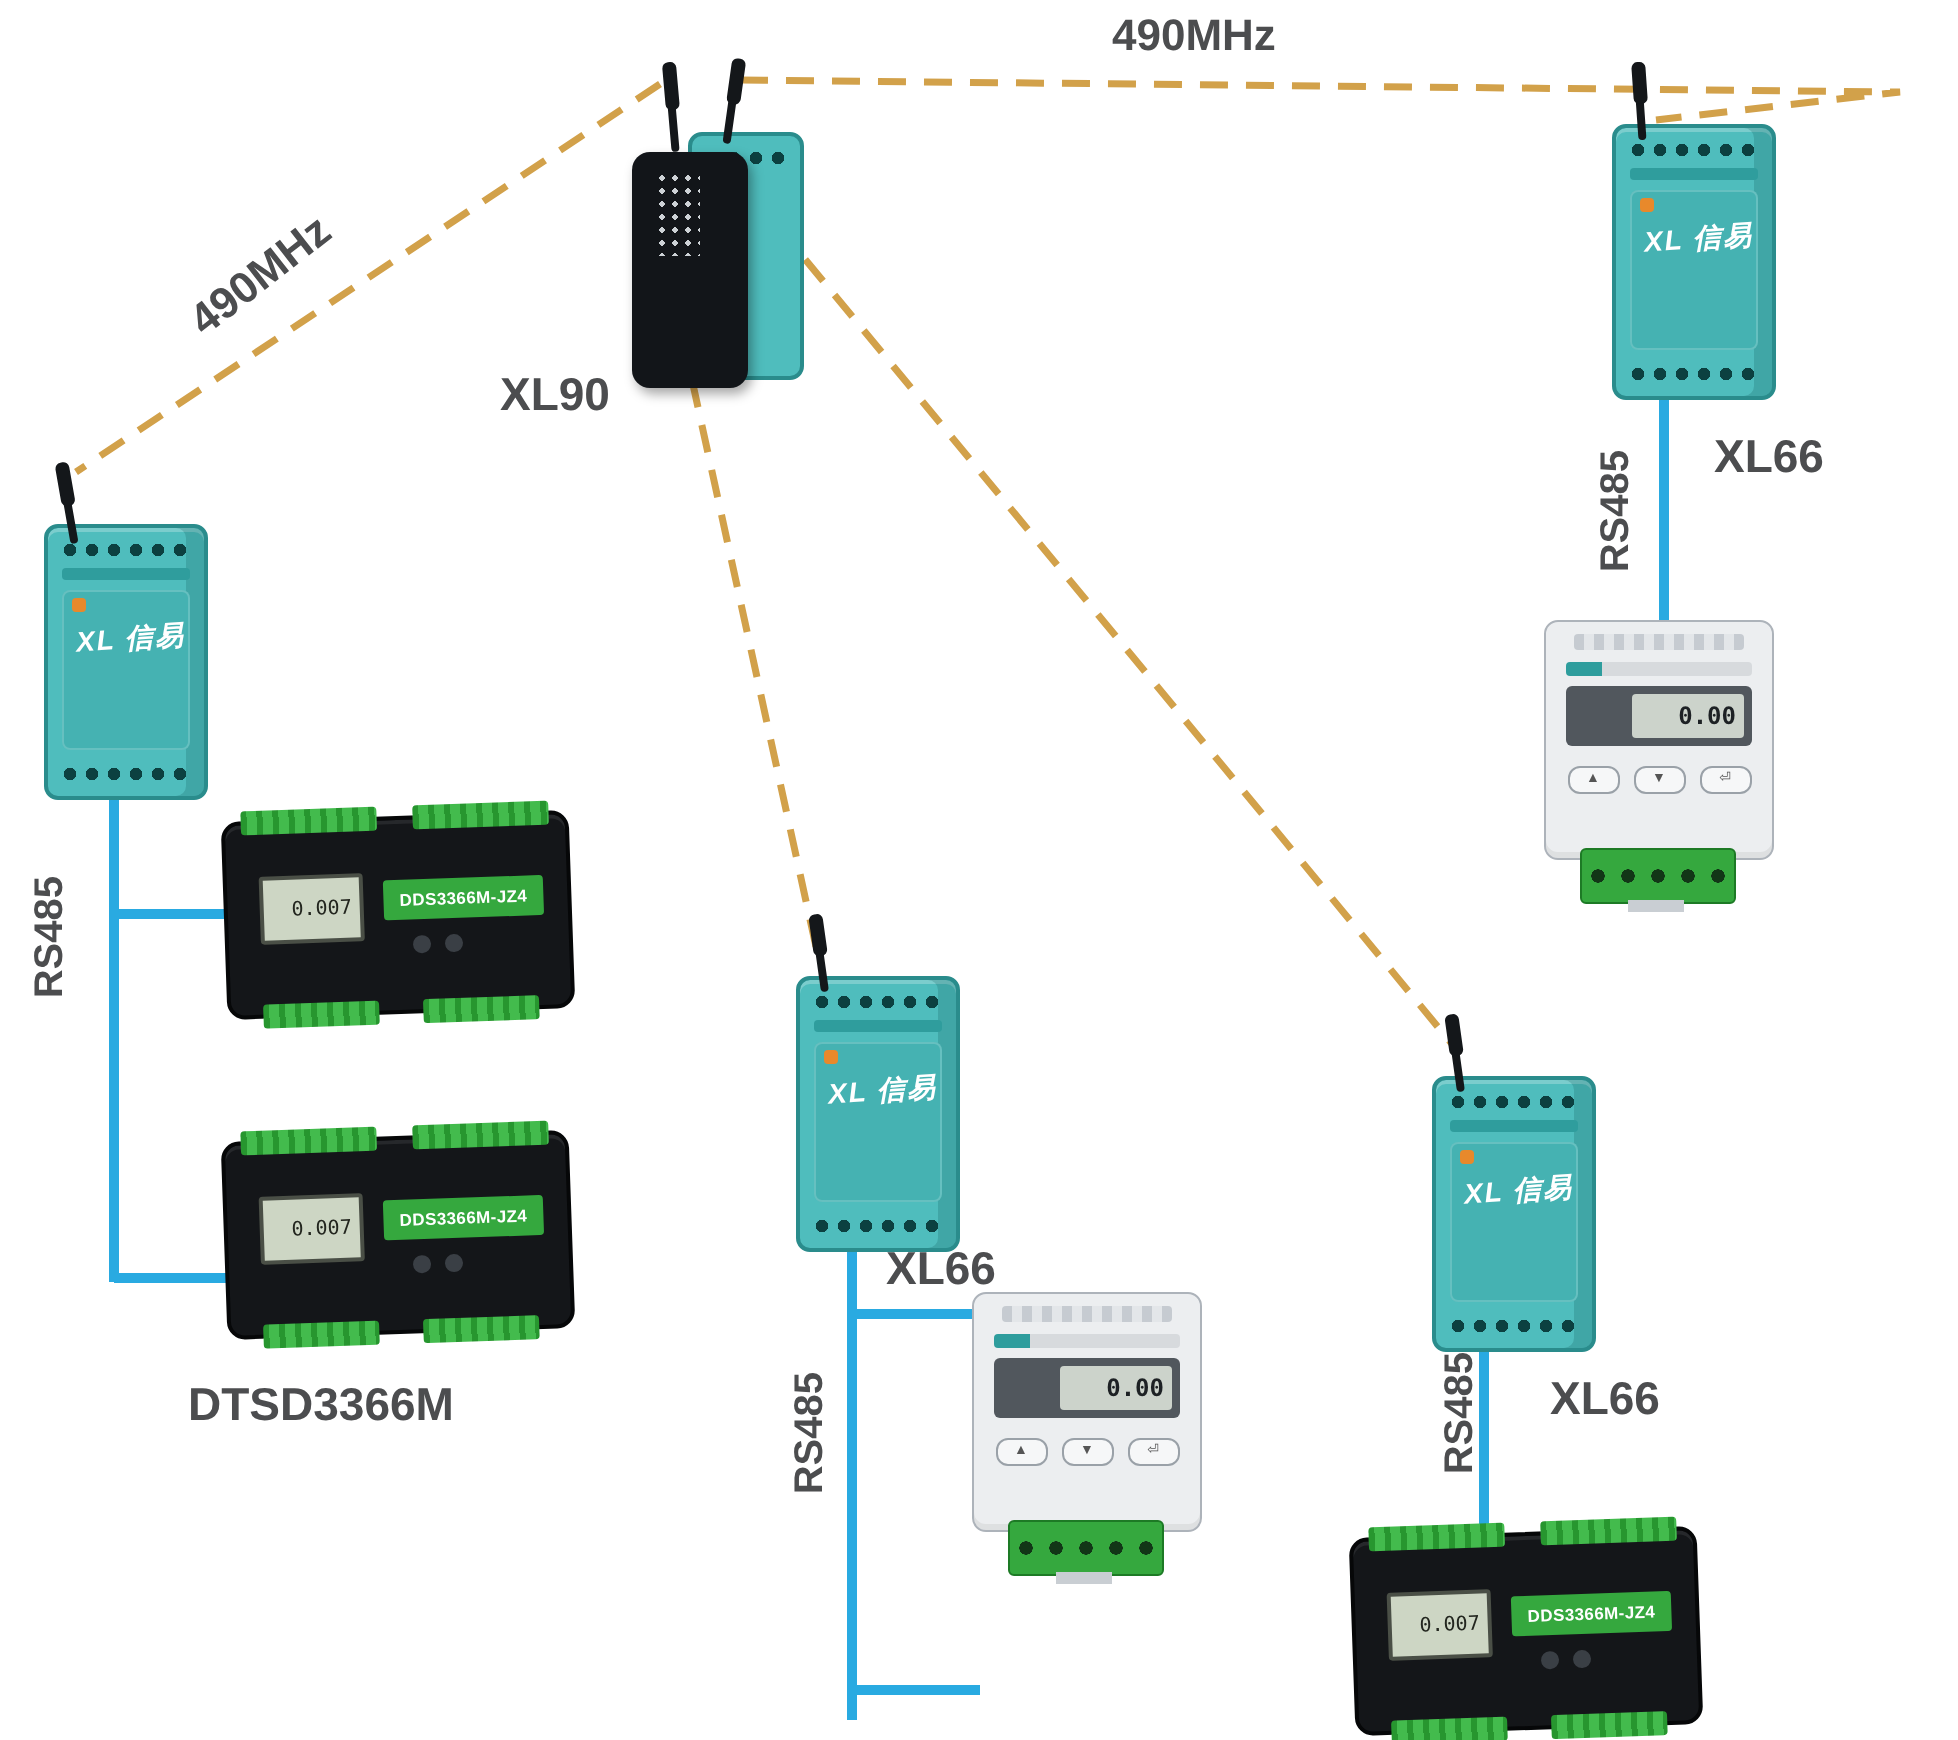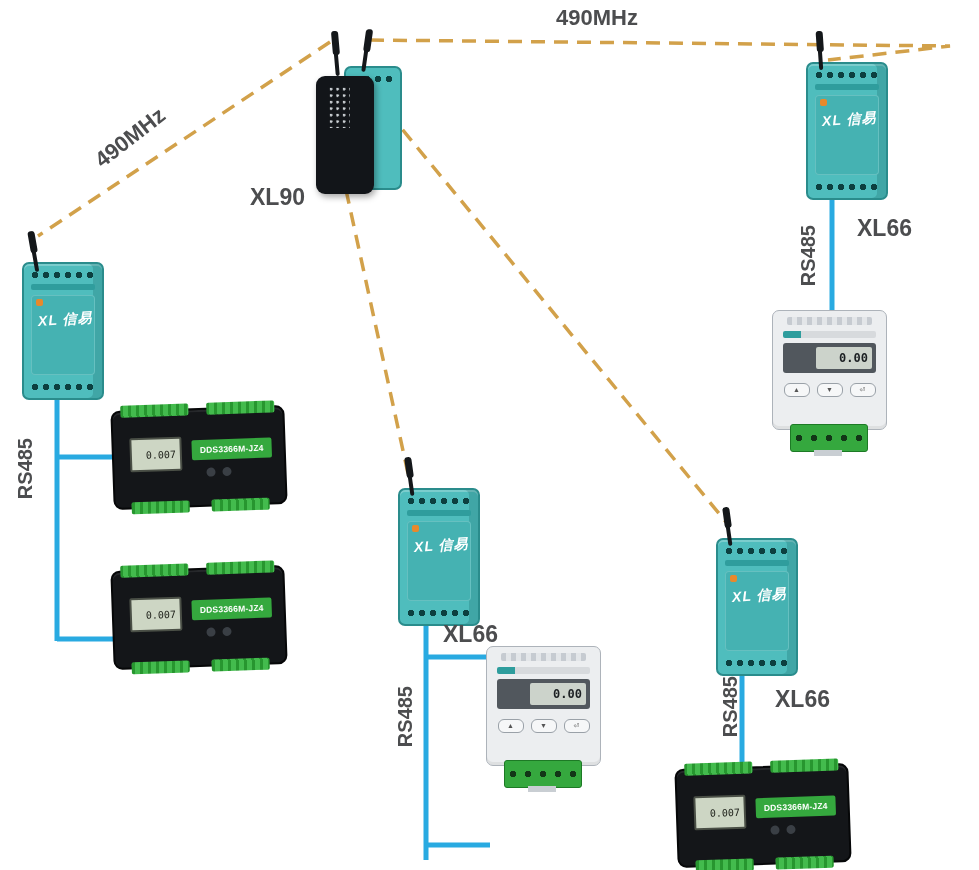--- a/index.html
+++ b/index.html
@@ -104,20 +104,21 @@
     <path d="M 742 674 L 742 792" fill="none" stroke="#29aae1" stroke-width="5"></path>
   </svg>
 
   <div class="lbl freq" style="left:556px;top:5px;">490MHz</div>
   <div class="lbl freq" style="left:98px;top:150px;transform:rotate(-38deg);transform-origin:left center;">490MHz</div>
 
   <div class="lbl big" style="left:250px;top:184px;">XL90</div>
   <div class="lbl big" style="left:857px;top:215px;">XL66</div>
   <div class="lbl big" style="left:443px;top:621px;">XL66</div>
   <div class="lbl big" style="left:775px;top:686px;">XL66</div>
+  <div class="lbl big" style="left:94px;top:689px;">DTSD3366M</div>
 
   <div class="vlabel" style="left:14px;top:438px;">RS485</div>
   <div class="vlabel" style="left:797px;top:225px;">RS485</div>
   <div class="vlabel" style="left:394px;top:686px;">RS485</div>
   <div class="vlabel" style="left:719px;top:676px;">RS485</div>
 
   <div class="xl90">
     <span class="antenna" style="left:22px;top:4px;height:42px;transform:rotate(-5deg);"></span>
     <span class="antenna" style="left:52px;top:2px;height:40px;transform:rotate(8deg);"></span>
     <div class="xl90-back">

